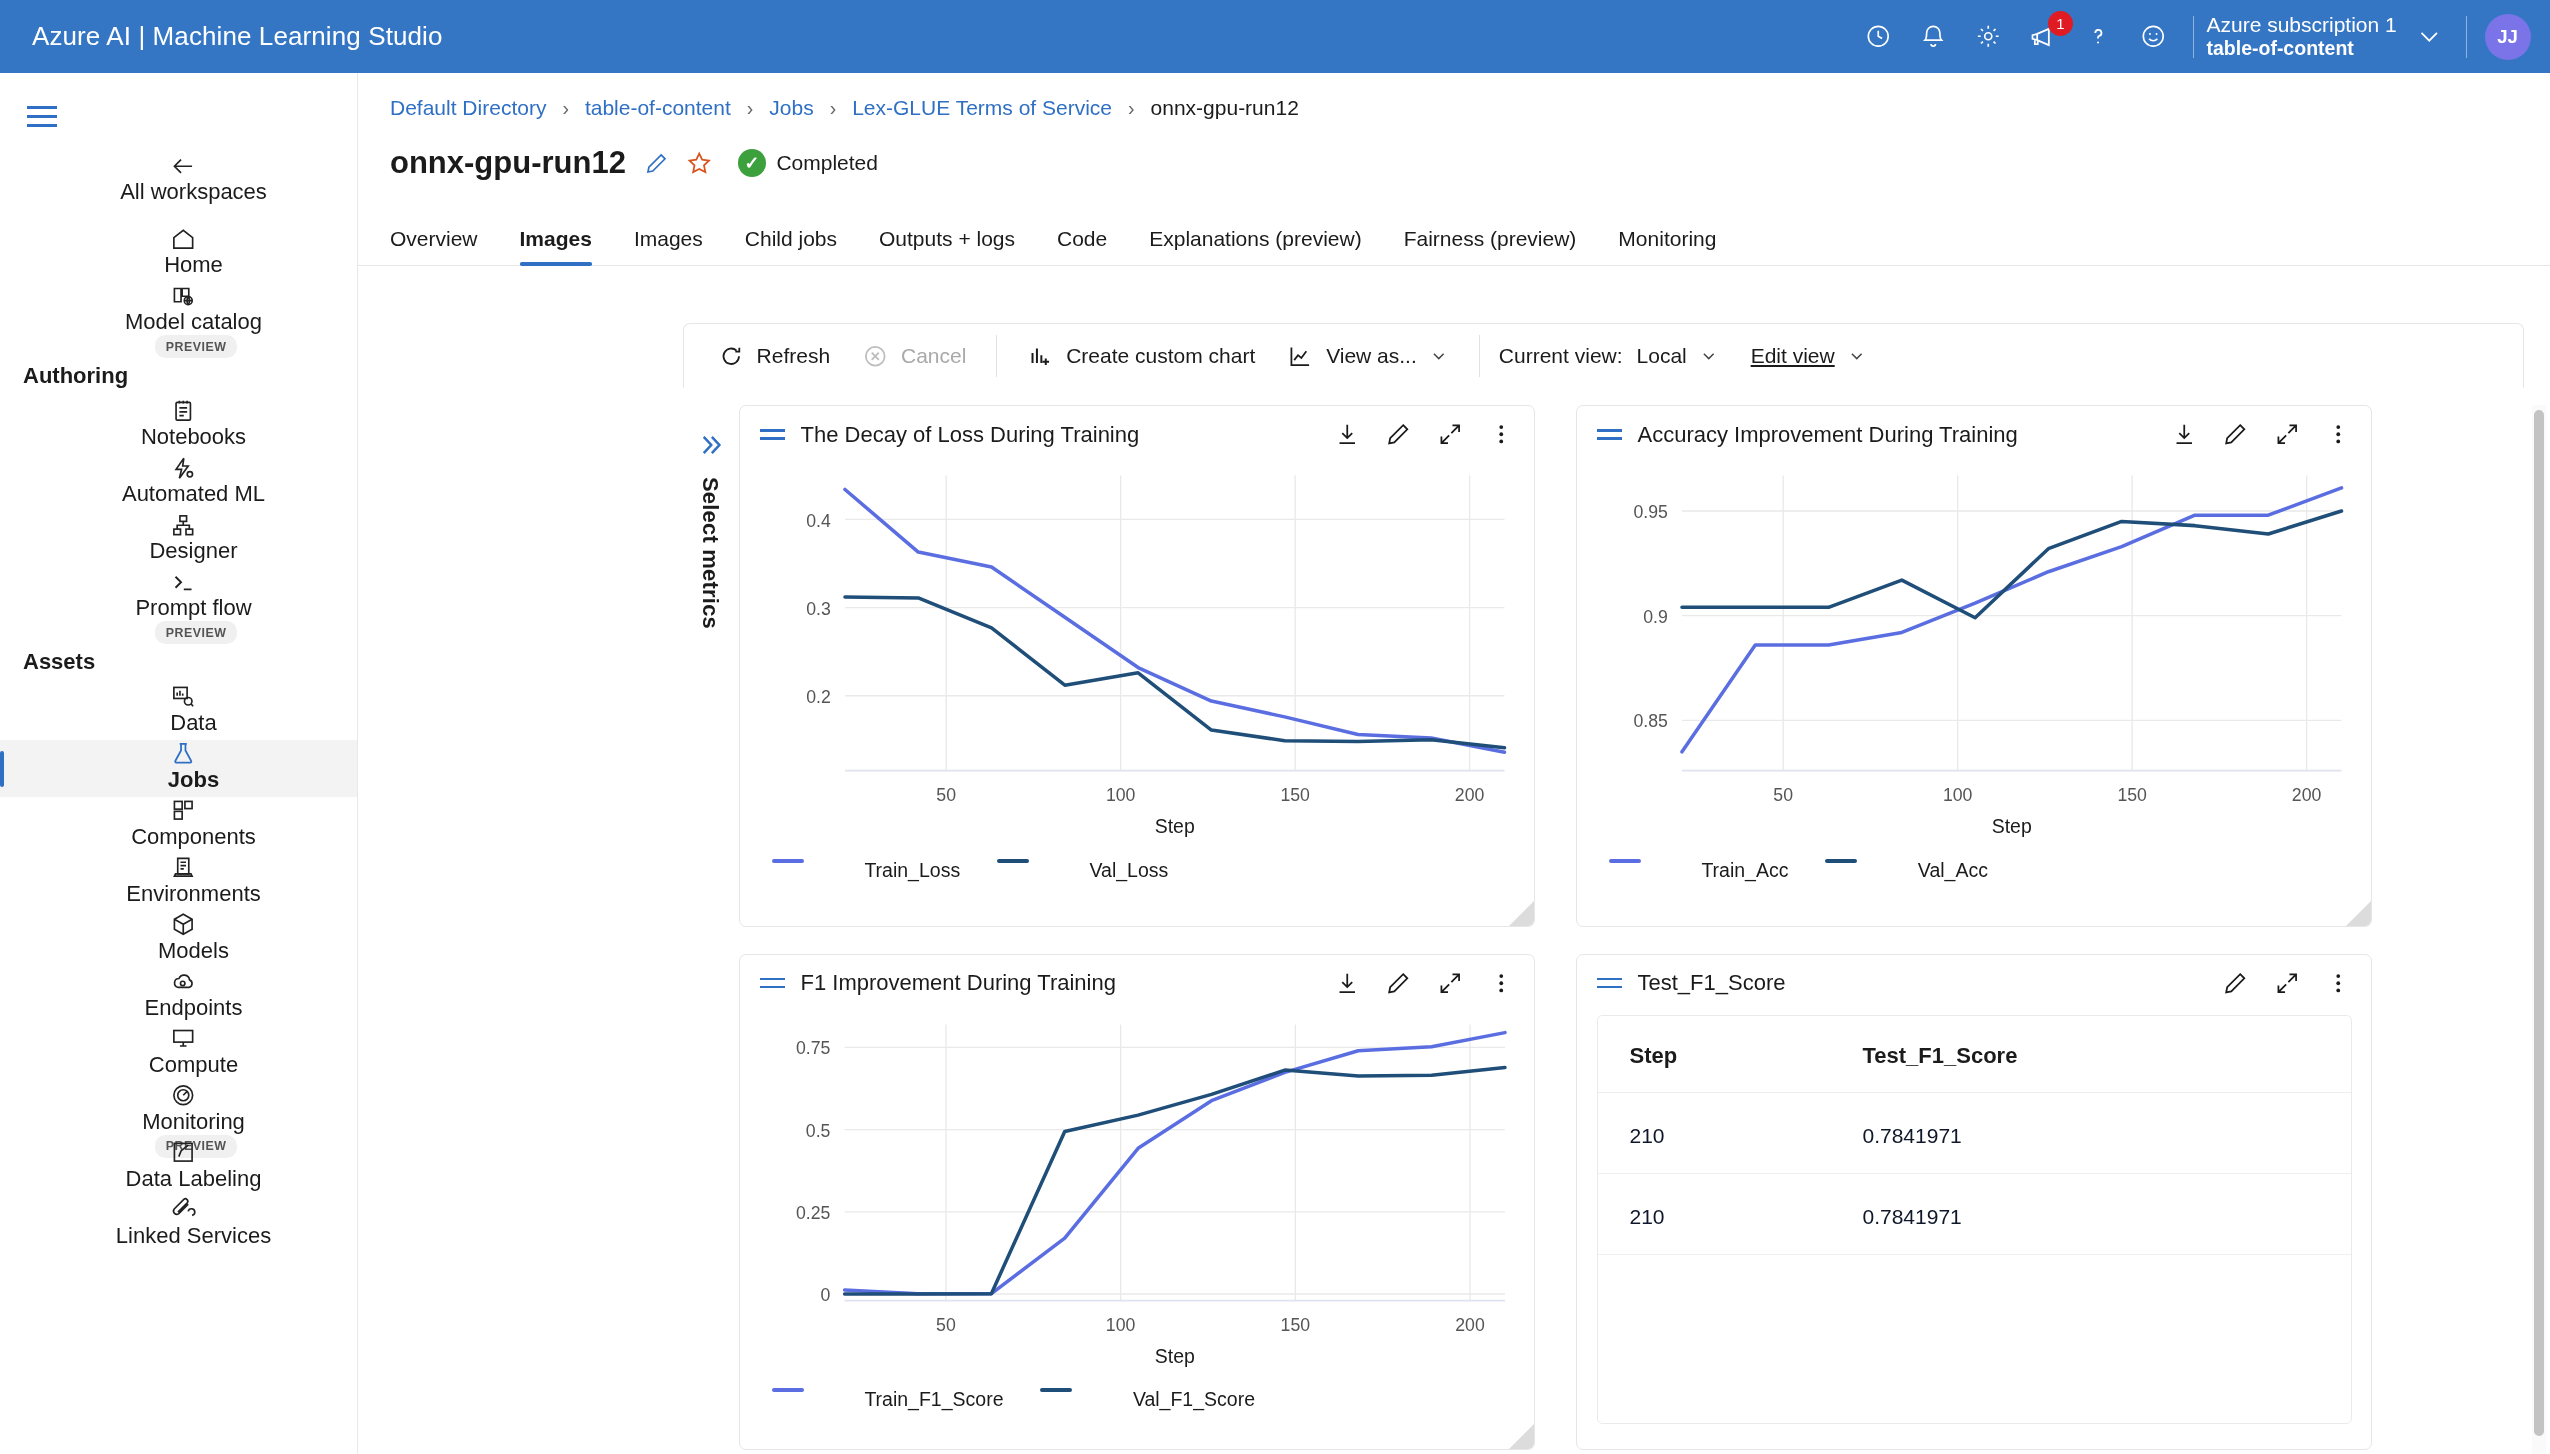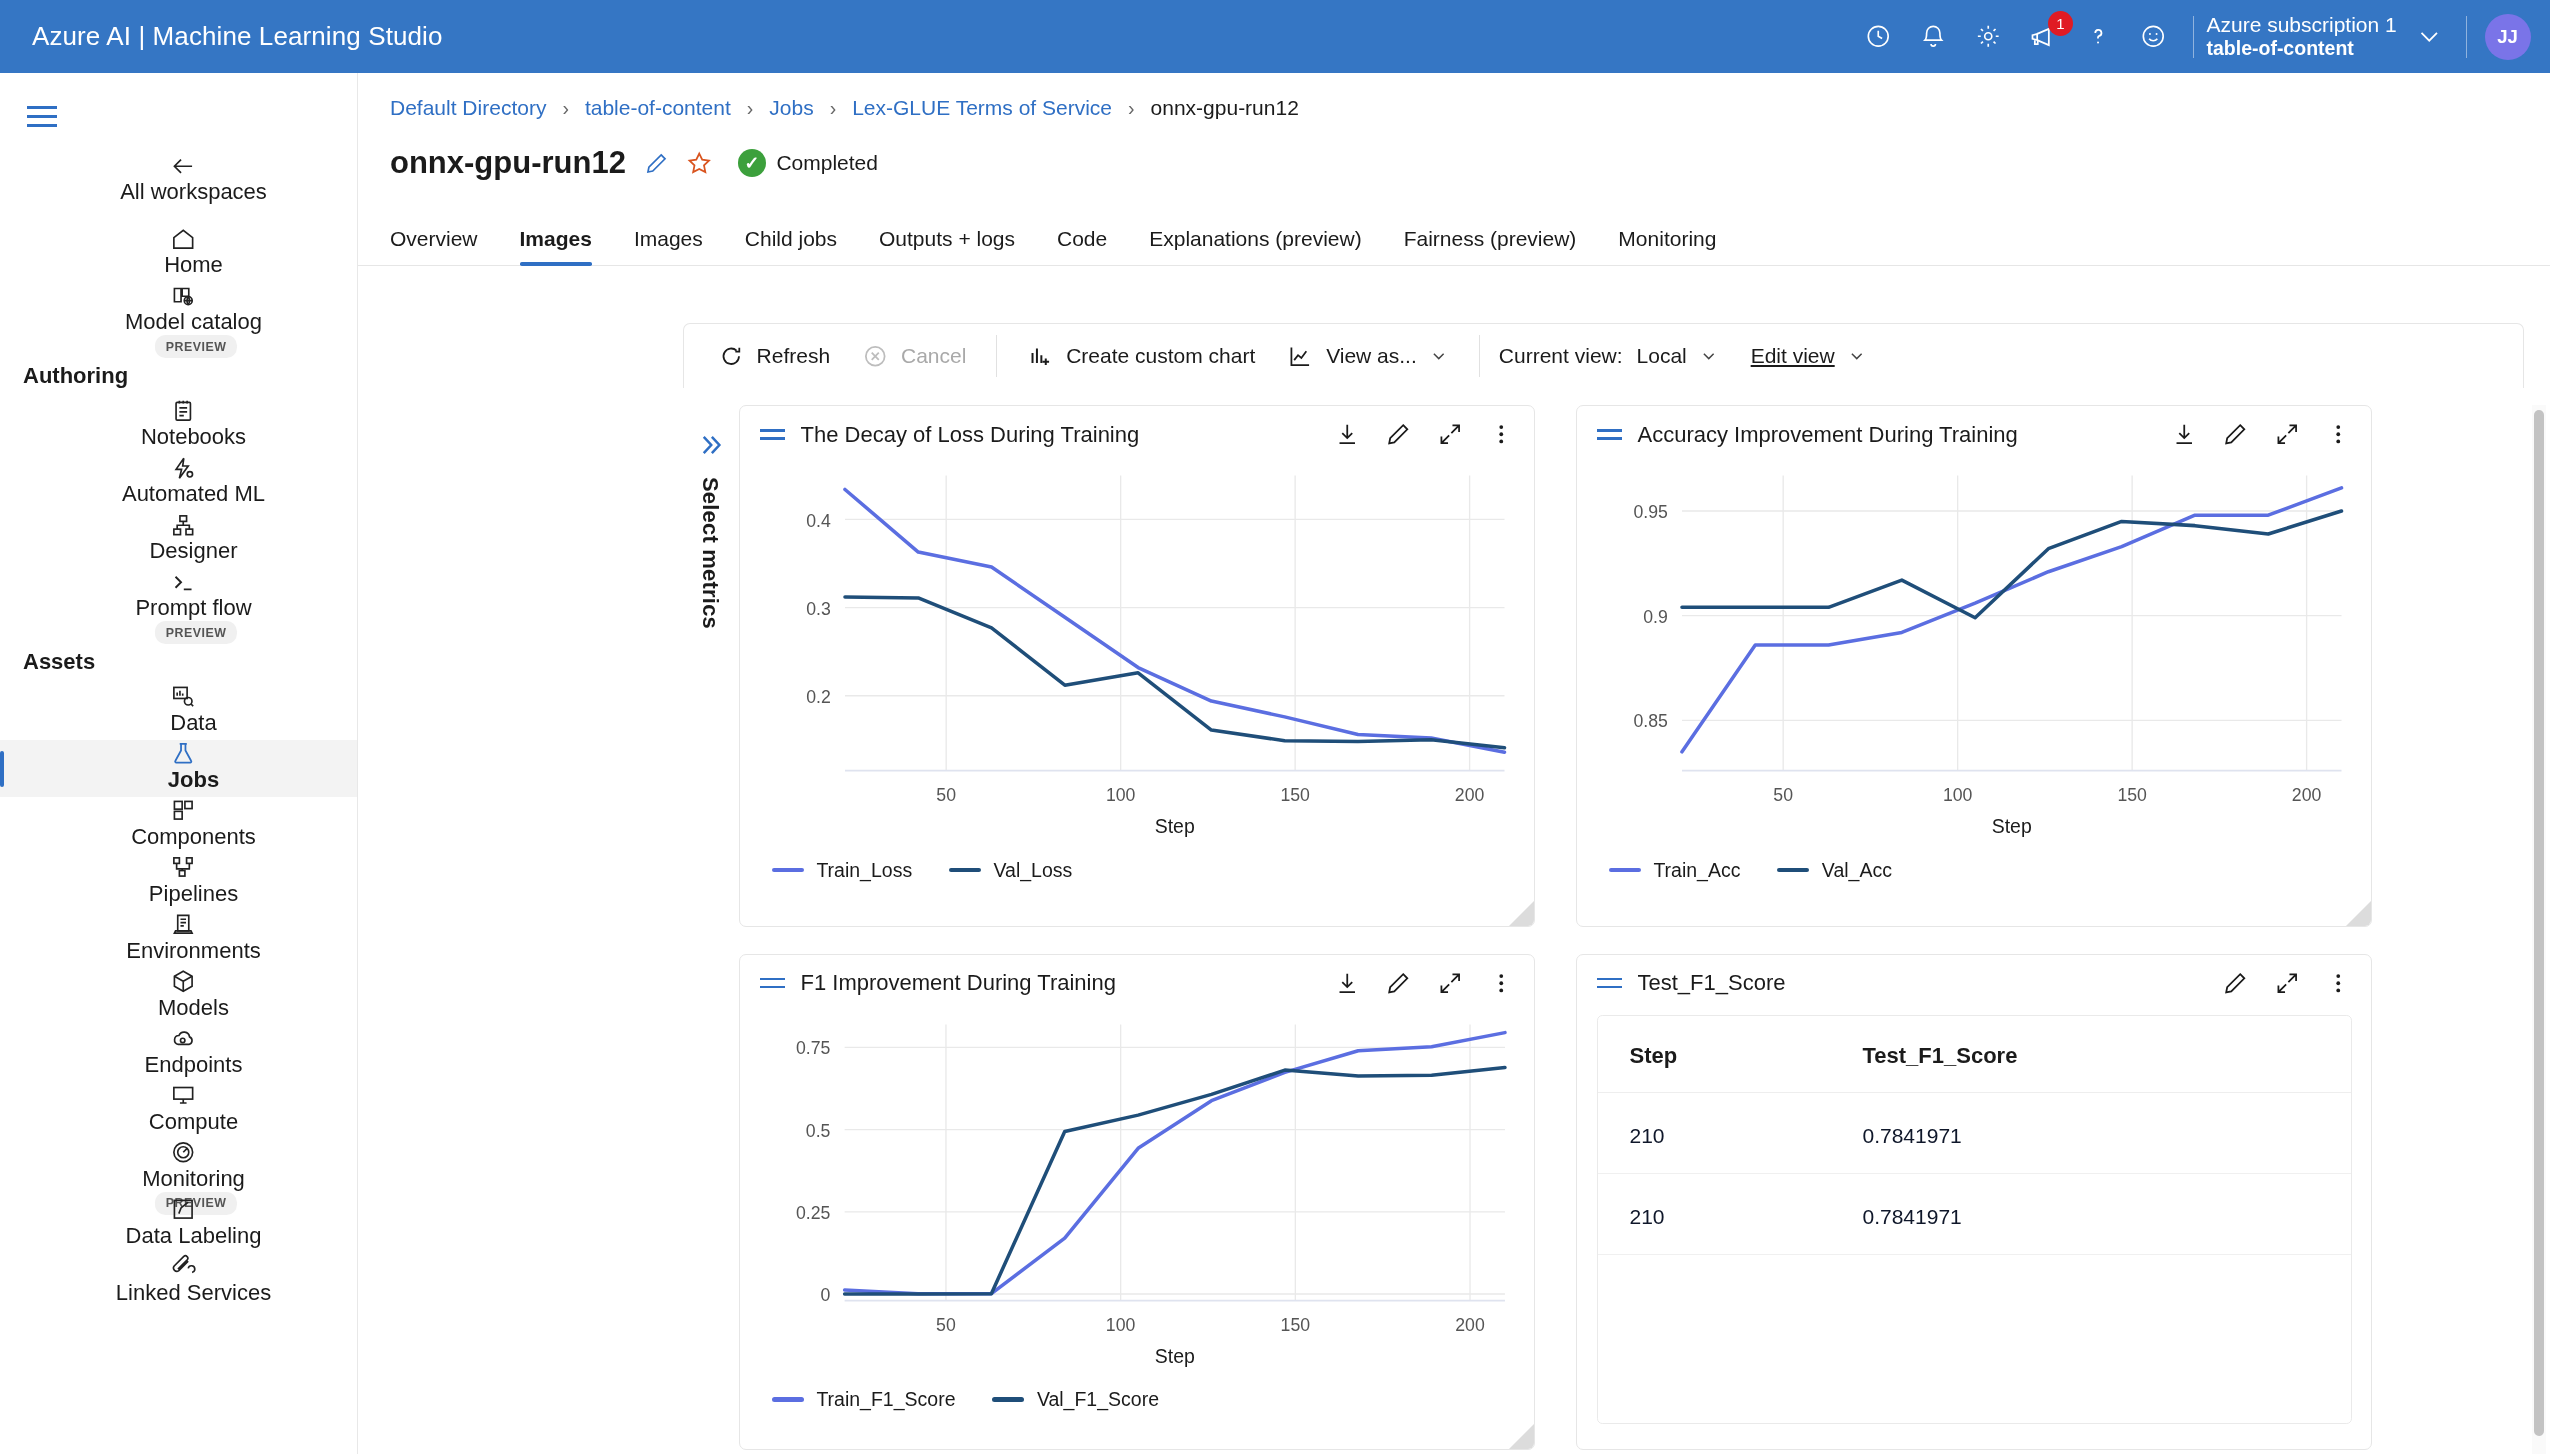--- a/index.html
+++ b/index.html
@@ -162,21 +162,21 @@
   .card-title { font-size: 22px; font-weight: 400; color: #1b1b1b; white-space: nowrap; }
   .card-actions { margin-left: auto; display: flex; align-items: center; gap: 25px; color: #1b1b1b; }
   .card-actions > span { display: flex; align-items: center; }
   .resize-corner {
     position: absolute; right: 0; bottom: 0; width: 0; height: 0;
     border-style: solid; border-width: 0 0 25px 25px;
     border-color: transparent transparent #dcdcdc transparent;
   }
   .chart-wrap { padding: 0 8.8px; }
   .legend { display: flex; align-items: center; padding: 0 0 0 32px; gap: 37px; margin-top: 3.5px; }
-  .legend .item { display: flex; align-items: center; }
+  .legend .item { display: flex; align-items: flex-start; gap: 48px; }
   .legend .swatch { width: 32px; height: 4.4px; border-radius: 2.7px; margin-right: 12.4px; }
   .legend .lname { font-size: 19.5px; color: #1b1b1b; white-space: nowrap; }
   
   .tbl-box {
     margin: 3.5px 19.5px 19.5px 19.5px; border: 0.9px solid #eaeaea; border-radius: 5.3px;
     height: calc(100% - 85px); overflow: hidden; background: #fff;
   }
   table.mt { width: 100%; border-collapse: collapse; }
   table.mt th {
     text-align: left; font-size: 22px; font-weight: 700; color: #1b1b1b;
@@ -379,31 +379,20 @@
     <span class="nv-ico">
       <svg width="26.5" height="26.5" viewBox="0 0 24 24" fill="none" stroke="currentColor" stroke-width="1.5">
         <rect x="4" y="4" width="7" height="7"></rect>
           <rect x="13.5" y="4" width="6.5" height="6.5"></rect>
           <rect x="4" y="13" width="7" height="7"></rect>
       </svg>
     </span>
     <span class="nv-label">Components</span>
   </div>
 
-  <div class="nav-row">
-    <span class="nv-ico">
-      <svg width="26.5" height="26.5" viewBox="0 0 24 24" fill="none" stroke="currentColor" stroke-width="1.5">
-        <rect x="3.5" y="3.5" width="5" height="5"></rect>
-          <rect x="15" y="3.5" width="5" height="5"></rect>
-          <rect x="8.5" y="15" width="5" height="5"></rect>
-        <path d="M6 8.5v5h11.5v-5M11 13.5v1.5"></path>
-      </svg>
-    </span>
-    <span class="nv-label">Pipelines</span>
-  </div>
 
   <div class="nav-row">
     <span class="nv-ico">
       <svg width="26.5" height="26.5" viewBox="0 0 24 24" fill="none" stroke="currentColor" stroke-width="1.5">
         <path d="M7 4h10v14H7z"></path>
           <path d="M5 18h14l1 2H4z"></path>
           <path d="M9.5 7.5h5M9.5 10.5h5M9.5 13.5h3"></path>
       </svg>
     </span>
     <span class="nv-label">Environments</span>

